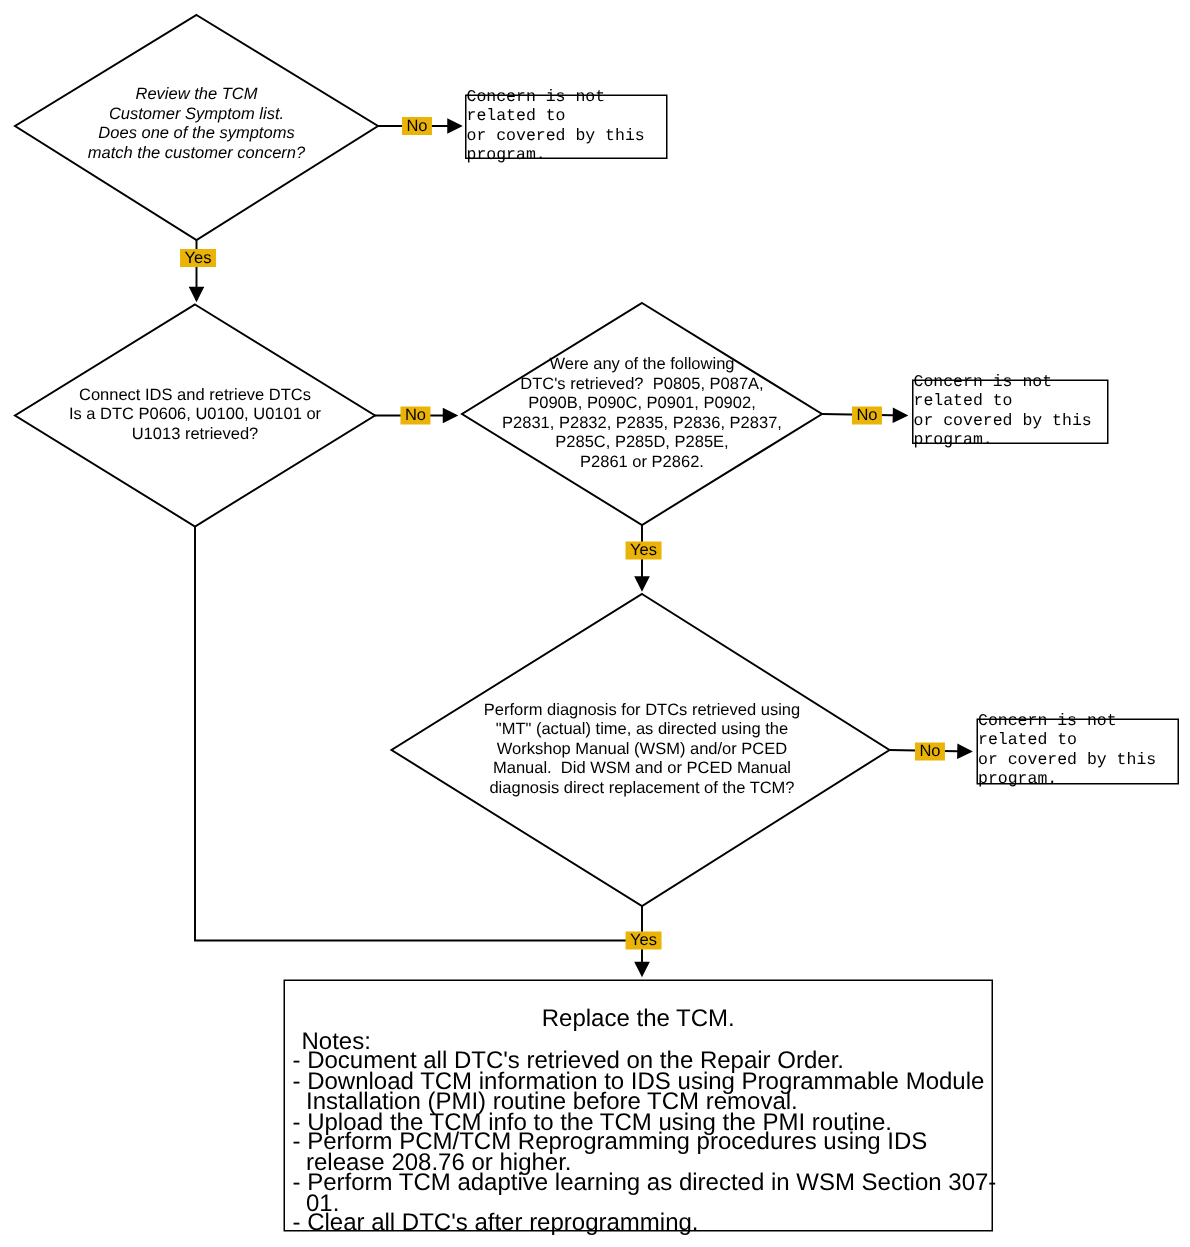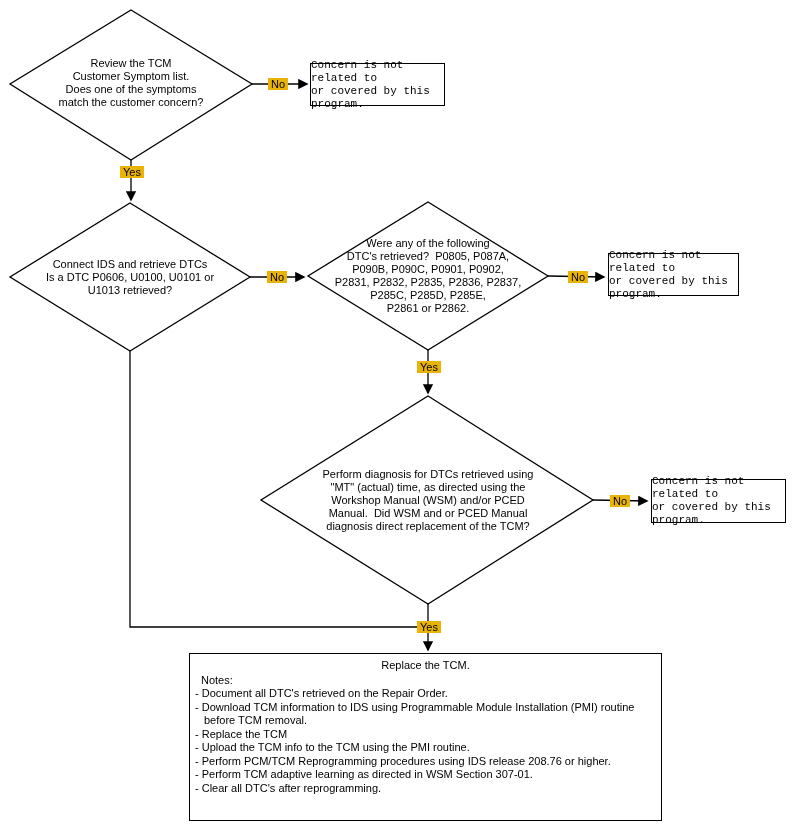--- a/index.html
+++ b/index.html
@@ -45,23 +45,23 @@
   }
   .bigbox {
     position: absolute;
     left: 189px;
     top: 653px;
     width: 473px;
     height: 168px;
     box-sizing: border-box;
     border: 1.6px solid #000000;
     background: #ffffff;
-    font-size: 11px;
+    font-size: 16px;
     line-height: 13.5px;
-    padding-top: 5px;
+    padding-top: 19px;
   }
   .bigbox .title { text-align: center; }
   .notes-label { font-weight: normal; margin: 1px 0 0 11px; }
   .note {
     margin-left: 5px;
     width: 462px;
     padding-left: 9px;
     text-indent: -9px;
   }
 </style>
@@ -87,21 +87,21 @@
       <line x1="250" y1="277" x2="304" y2="277" marker-end="url(#arr)"></line>
       <line x1="548" y1="276" x2="604" y2="277" marker-end="url(#arr)"></line>
       <line x1="428" y1="350" x2="428" y2="393" marker-end="url(#arr)"></line>
       <line x1="593" y1="500" x2="647" y2="501" marker-end="url(#arr)"></line>
       <polyline points="130,351 130,627 428,627"></polyline>
       <line x1="428" y1="604" x2="428" y2="627"></line>
       <line x1="428" y1="627" x2="428" y2="650" marker-end="url(#arr)"></line>
     </g>
   </svg>
 
-  <div class="dtext" style="left:131px; top:83px;  width:200px;">Review the TCM
+  <div class="dtext" style="left:131px; top:83px;  width:200px;font-style:italic;">Review the TCM
 Customer Symptom list.
 Does one of the symptoms
 match the customer concern?</div>
   <div class="dtext" style="left:130px; top:277px; width:230px;">Connect IDS and retrieve DTCs
 Is a DTC P0606, U0100, U0101 or
 U1013 retrieved?</div>
   <div class="dtext" style="left:428px; top:276px; width:260px;">Were any of the following
 DTC's retrieved?  P0805, P087A,
 P090B, P090C, P0901, P0902,
 P2831, P2832, P2835, P2836, P2837,
@@ -126,20 +126,19 @@
   <div class="tbox" style="left:608px; top:253px; width:131px; height:43px;">Concern is not related to
 or covered by this program.</div>
   <div class="tbox" style="left:651px; top:479px; width:135px; height:44px;">Concern is not related to
 or covered by this program.</div>
 
   <div class="bigbox">
     <div class="title">Replace the TCM.</div>
     <div class="notes-label">Notes:</div>
     <div class="note">- Document all DTC's retrieved on the Repair Order.</div>
     <div class="note">- Download TCM information to IDS using Programmable Module Installation (PMI) routine before TCM removal.</div>
-    <div class="note">- Replace the TCM</div>
     <div class="note">- Upload the TCM info to the TCM using the PMI routine.</div>
     <div class="note">- Perform PCM/TCM Reprogramming procedures using IDS release 208.76 or higher.</div>
     <div class="note">- Perform TCM adaptive learning as directed in WSM Section 307-01.</div>
     <div class="note">- Clear all DTC's after reprogramming.</div>
   </div>
 
 </div>
 
 </body></html>

